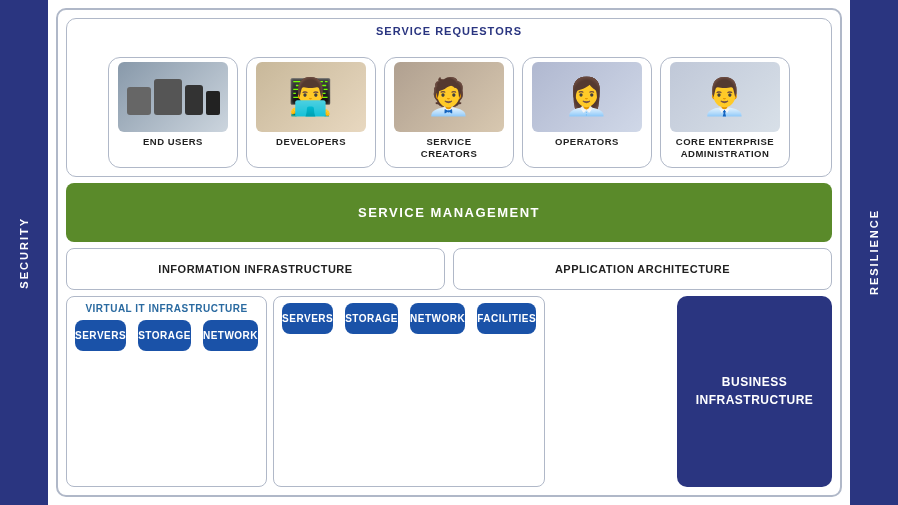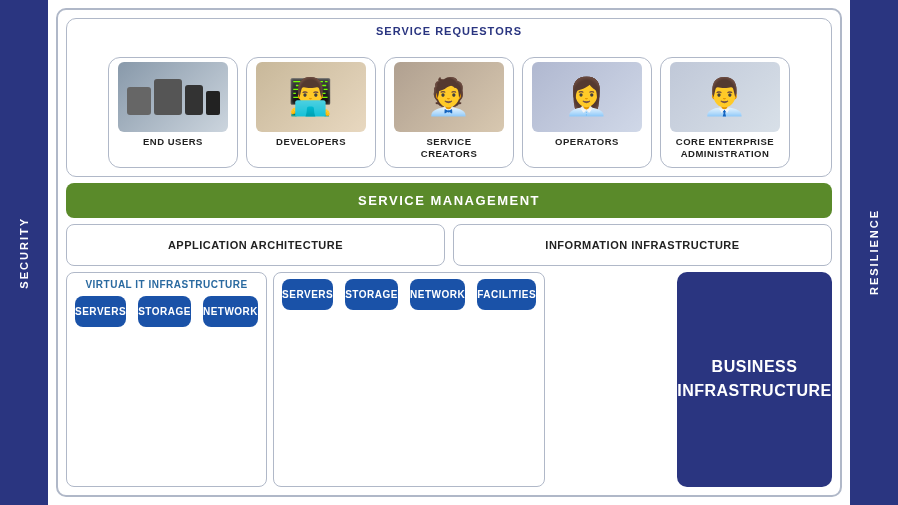--- a/index.html
+++ b/index.html
@@ -134,21 +134,21 @@
     
     .service-management-bar {
       background: #5a8a2a;
       border-radius: 8px;
       padding: 10px 16px;
       display: flex;
       align-items: center;
       justify-content: center;
     }
     .service-management-bar .section-title {
-      margin: 0;
+      margin: 12px;
       font-size: 13px;
       letter-spacing: 1.5px;
     }
 
     
     .app-info-row {
       display: flex;
       gap: 8px;
     }
     .arch-box {
@@ -221,21 +221,21 @@
 
     .business-infra-box {
       width: 155px;
       flex-shrink: 0;
       background: #2a3580;
       border-radius: 10px;
       display: flex;
       align-items: center;
       justify-content: center;
       color: #fff;
-      font-size: 16px;
+      font-size: 12px;
       font-weight: bold;
       letter-spacing: 0.5px;
       text-align: center;
       text-transform: uppercase;
       line-height: 1.5;
       padding: 10px;
     }
 
     
     .person-icon {
@@ -338,24 +338,24 @@
 
         </div>
       </div>
 
       <div class="service-management-bar">
         <div class="section-title green">SERVICE MANAGEMENT</div>
       </div>
 
       <div class="app-info-row">
         <div class="arch-box">
+          <span class="arch-box-label">INFORMATION INFRASTRUCTURE</span>
+        </div>
+        <div class="arch-box">
           <span class="arch-box-label">APPLICATION ARCHITECTURE</span>
-        </div>
-        <div class="arch-box">
-          <span class="arch-box-label">INFORMATION INFRASTRUCTURE</span>
         </div>
       </div>
 
       <div class="bottom-section">
 
         <div class="it-infra-column">
 
           <div class="infra-group">
             <div class="infra-group-title">VIRTUAL IT INFRASTRUCTURE</div>
             <div class="infra-buttons-row">

